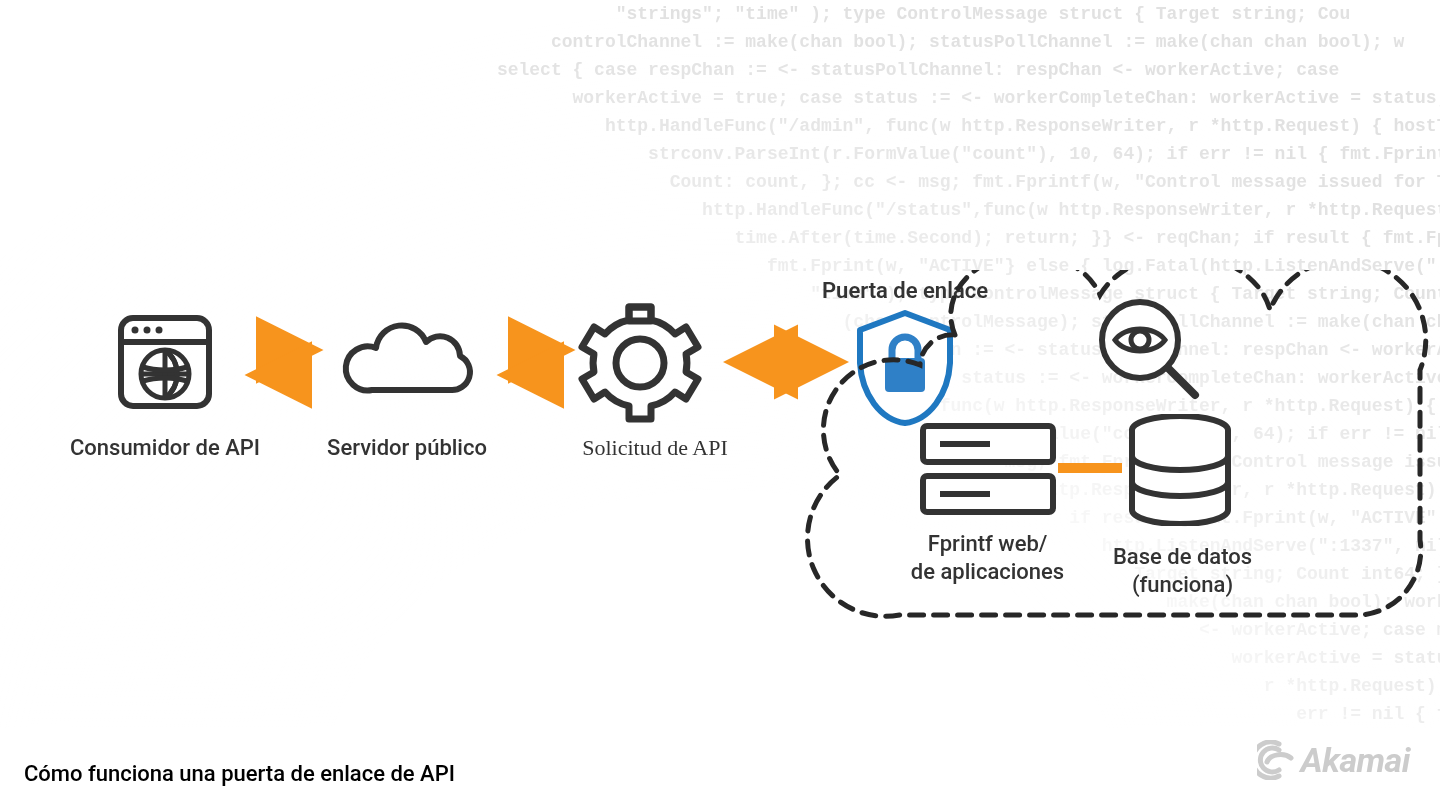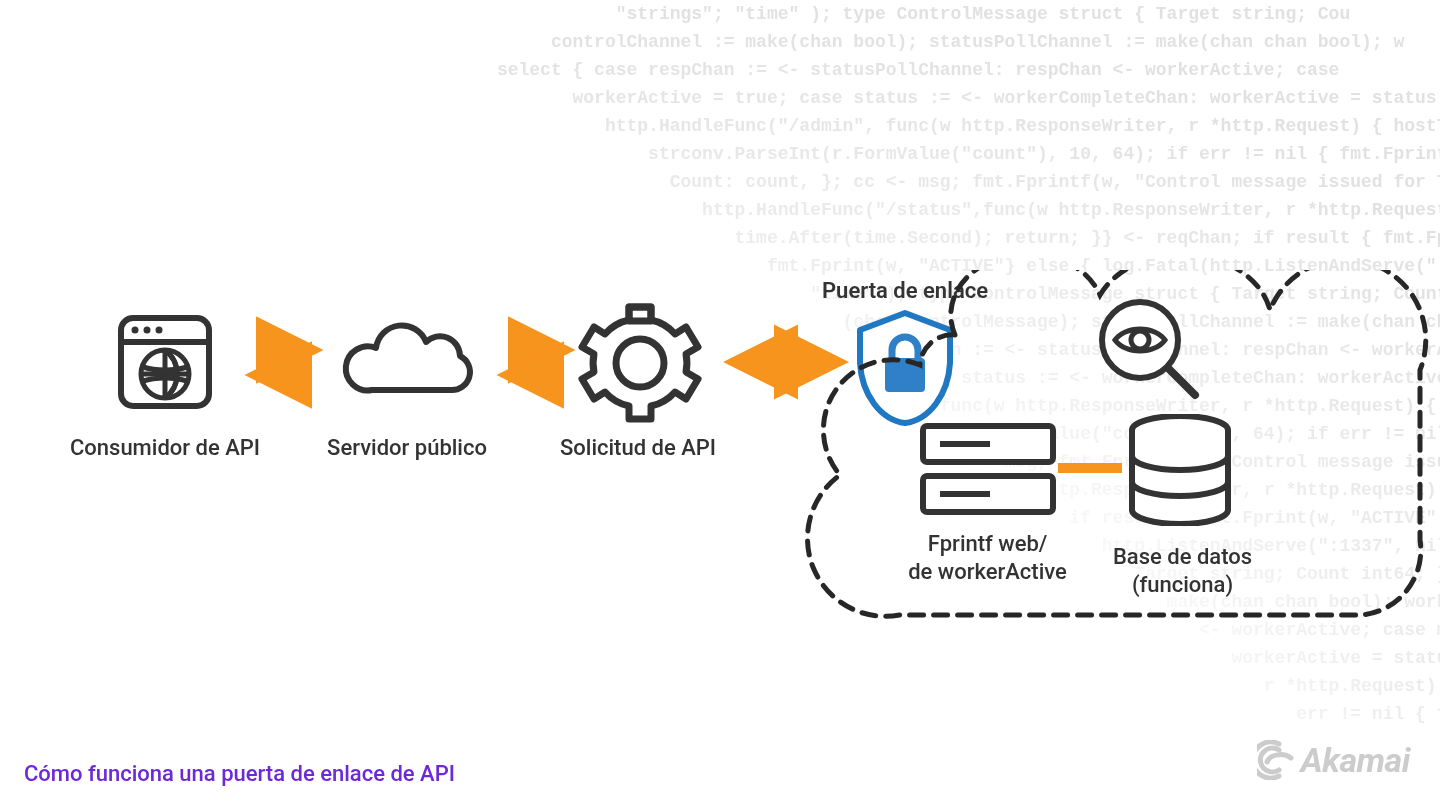--- a/index.html
+++ b/index.html
@@ -50,21 +50,21 @@
     text-align: center;
   }
   .node {
     position: absolute;
   }
   .caption {
     position: absolute;
     left: 24px;
     bottom: 24px;
     font-size: 22px;
-    color: #6d28d9;
+    color: #000000;
     font-weight: 500;
   }
   .brand {
     position: absolute;
     right: 30px;
     bottom: 30px;
     color: #ccc;
     font-size: 34px;
     font-weight: 700;
     font-style: italic;
@@ -119,21 +119,21 @@
       <g transform="translate(65,65)">
         <circle r="24" fill="none" stroke="#333" stroke-width="7"></circle>
         <g id="tooth">
           <path d="M-11 -56 L-11 -42 L11 -42 L11 -56 Z" fill="none" stroke="#333" stroke-width="7" stroke-linejoin="round"></path>
         </g>
 
         <path fill="none" stroke="#333" stroke-width="7" stroke-linejoin="round" d="M -11 -56 L -11 -43 A 44 44 0 0 0 -35 -29 L -46 -36 L -58 -16 L -46 -9 A 44 44 0 0 0 -46 9 L -58 16 L -46 36 L -35 29 A 44 44 0 0 0 -11 43 L -11 56 L 11 56 L 11 43 A 44 44 0 0 0 35 29 L 46 36 L 58 16 L 46 9 A 44 44 0 0 0 46 -9 L 58 -16 L 46 -36 L 35 -29 A 44 44 0 0 0 11 -43 L 11 -56 Z"></path>
       </g>
     </svg>
   </div>
-  <div class="label" style="left:553px; top:435px; width:170px;">Solicitud de API</div>
+  <div class="label" style="left:570px; top:435px; width:170px;font-family:Liberation Serif, serif;">Solicitud de API</div>
 
   <div class="label" style="left:810px; top:278px; width:190px; font-weight:600;">Puerta de enlace</div>
   <div class="node" style="left:850px; top:308px; width:110px;">
     <svg viewBox="0 0 110 120" width="110" height="120">
       <path d="M55 5 L100 22 L100 55 A50 65 0 0 1 55 115 A50 65 0 0 1 10 55 L10 22 Z" fill="#fff" stroke="#1f78c1" stroke-width="6" stroke-linejoin="round"></path>
       <rect x="35" y="50" width="40" height="34" rx="4" fill="#2f80c7"></rect>
       <path d="M42 50 L42 42 A13 13 0 0 1 68 42 L68 50" fill="none" stroke="#2f80c7" stroke-width="7"></path>
     </svg>
   </div>
 
@@ -164,21 +164,21 @@
   <div class="node" style="left:918px; top:420px; width:140px;">
     <svg viewBox="0 0 140 100" width="140" height="100">
       <rect x="5" y="6" width="130" height="36" rx="4" fill="#fff" stroke="#333" stroke-width="6"></rect>
       <line x1="22" y1="24" x2="72" y2="24" stroke="#333" stroke-width="6"></line>
       <rect x="5" y="56" width="130" height="36" rx="4" fill="#fff" stroke="#333" stroke-width="6"></rect>
       <line x1="22" y1="74" x2="72" y2="74" stroke="#333" stroke-width="6"></line>
     </svg>
   </div>
   <div class="label" style="left:895px; top:530px; width:185px; line-height:1.25;">
     <span>Fprintf web/</span><br>
-    <span>de workerActive</span>
+    <span>de aplicaciones</span>
   </div>
 
   <div class="node" style="left:1125px; top:414px; width:110px;">
     <svg viewBox="0 0 110 112" width="110" height="112">
       <ellipse cx="55" cy="16" rx="48" ry="14" fill="#fff" stroke="#333" stroke-width="6"></ellipse>
       <path d="M7 16 L7 96 A48 14 0 0 0 103 96 L103 16" fill="#fff" stroke="#333" stroke-width="6"></path>
       <path d="M7 42 A48 14 0 0 0 103 42" fill="none" stroke="#333" stroke-width="6"></path>
       <path d="M7 68 A48 14 0 0 0 103 68" fill="none" stroke="#333" stroke-width="6"></path>
     </svg>
   </div>

